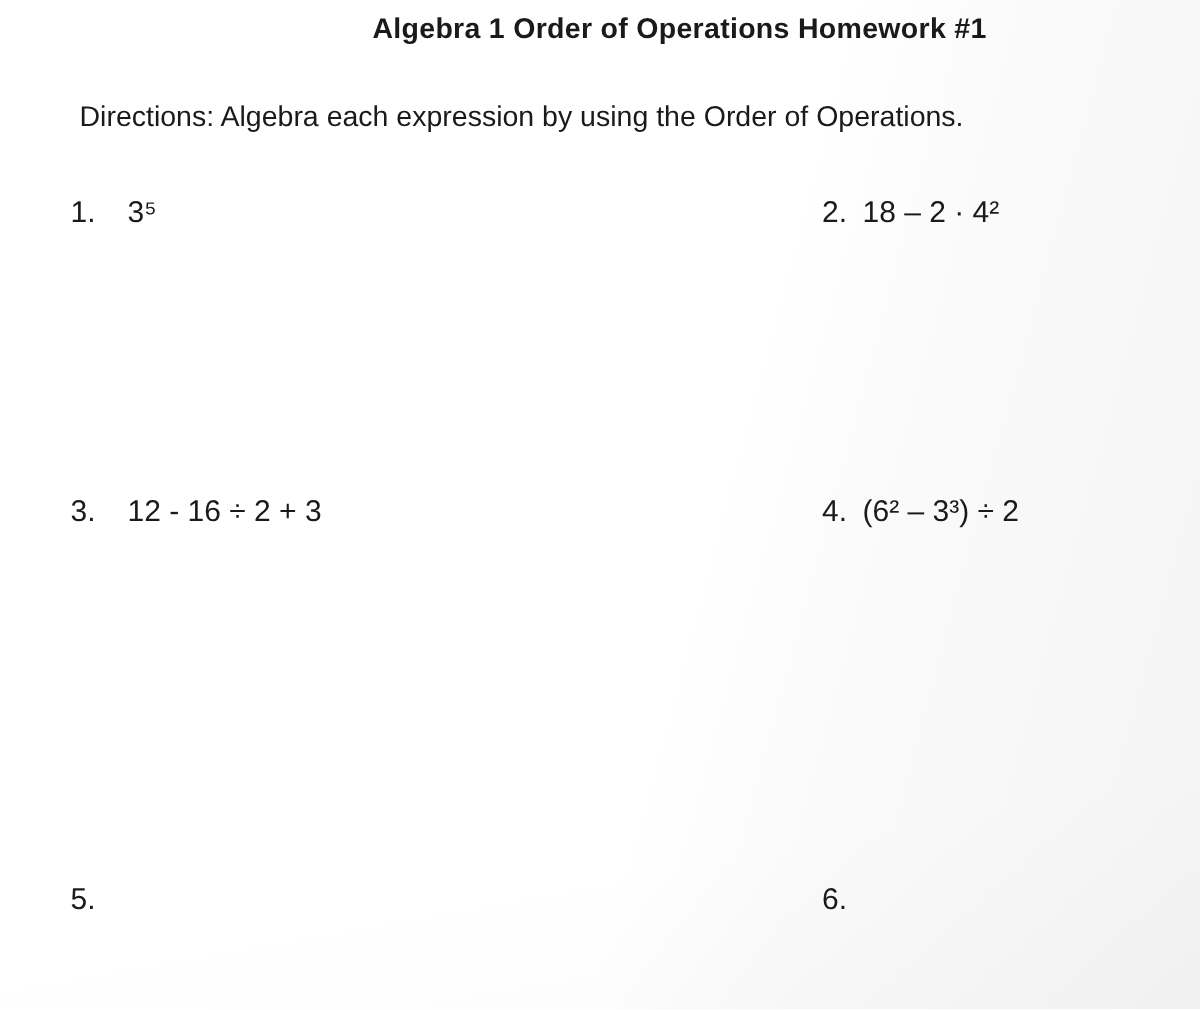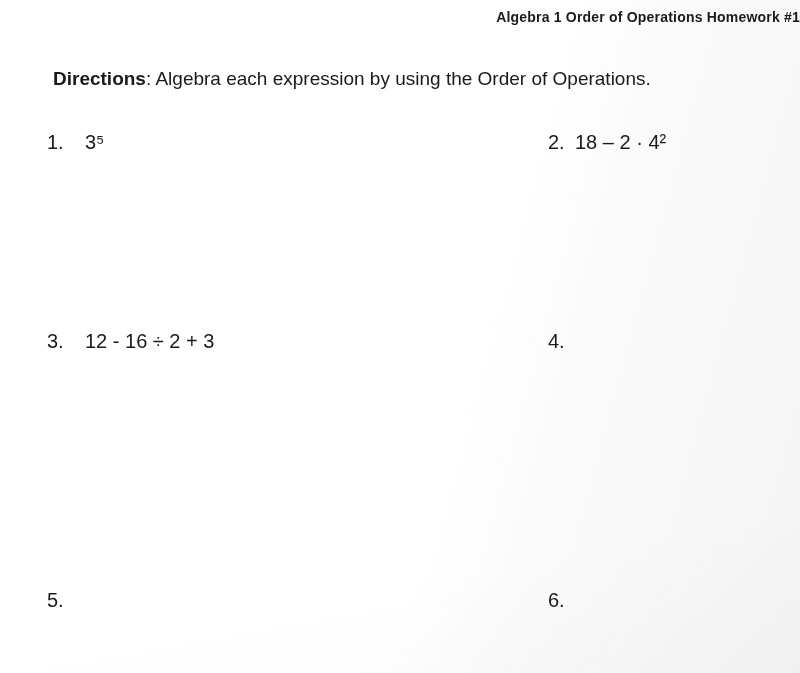--- a/index.html
+++ b/index.html
@@ -28,35 +28,35 @@
         rgba(130,130,140,0.09) 100%),
       linear-gradient(170deg,
         rgba(130,130,140,0.00) 80%,
         rgba(130,130,140,0.03) 100%);
   }
   .title {
     position: absolute;
     top: 9px;
     left: 106px;
     right: 0;
-    text-align: right;
-    font-size: 14px;
+    text-align: center;
+    font-size: 19px;
     font-weight: bold;
     letter-spacing: 0.2px;
     white-space: nowrap;
   }
   .directions {
     position: absolute;
     top: 68px;
     left: 53px;
     font-size: 19px;
     white-space: nowrap;
   }
   .directions .dir-label {
-    font-weight: bold;
+    font-weight: normal;
   }
   .problem {
     position: absolute;
     font-size: 20px;
     white-space: nowrap;
     display: flex;
     align-items: baseline;
   }
   .problem .num {
     display: inline-block;
@@ -93,20 +93,21 @@
     <span class="expr">18 – 2 · 4²</span>
   </div>
 
   <div class="problem col-left p3">
     <span class="num">3.</span>
     <span class="expr">12 - 16 ÷ 2 + 3</span>
   </div>
 
   <div class="problem col-right p4">
     <span class="num">4.</span>
+    <span class="expr">(6² – 3³) ÷ 2</span>
   </div>
 
   <div class="problem col-left p5">
     <span class="num">5.</span>
   </div>
 
   <div class="problem col-right p6">
     <span class="num">6.</span>
   </div>
 

